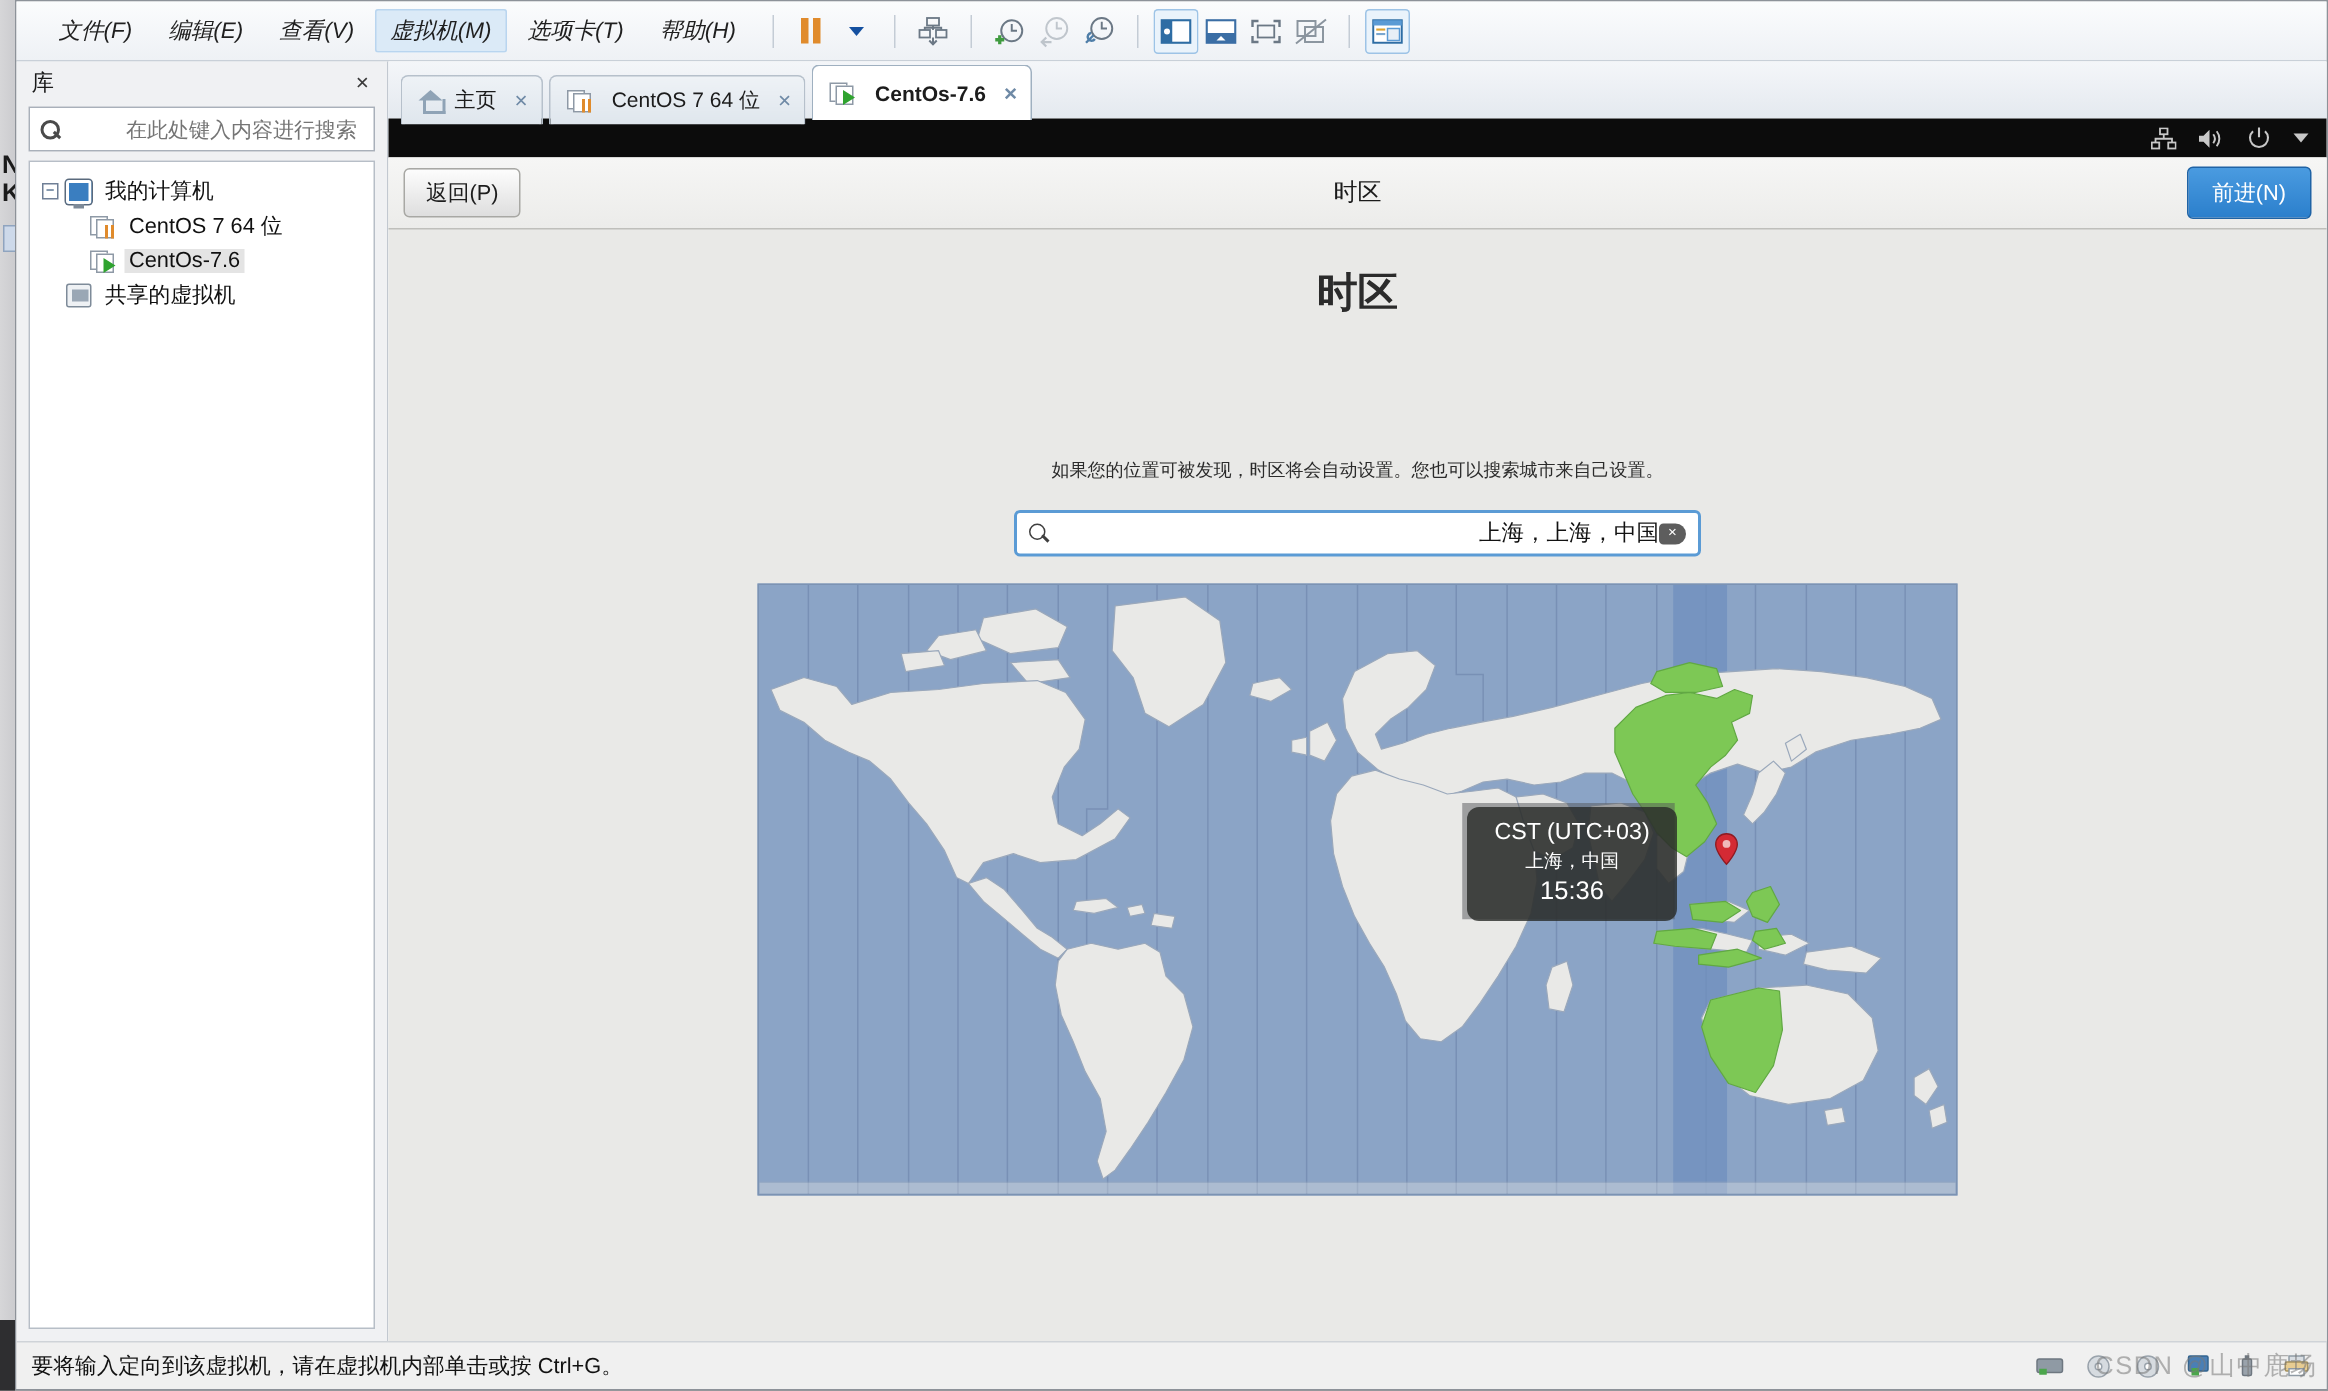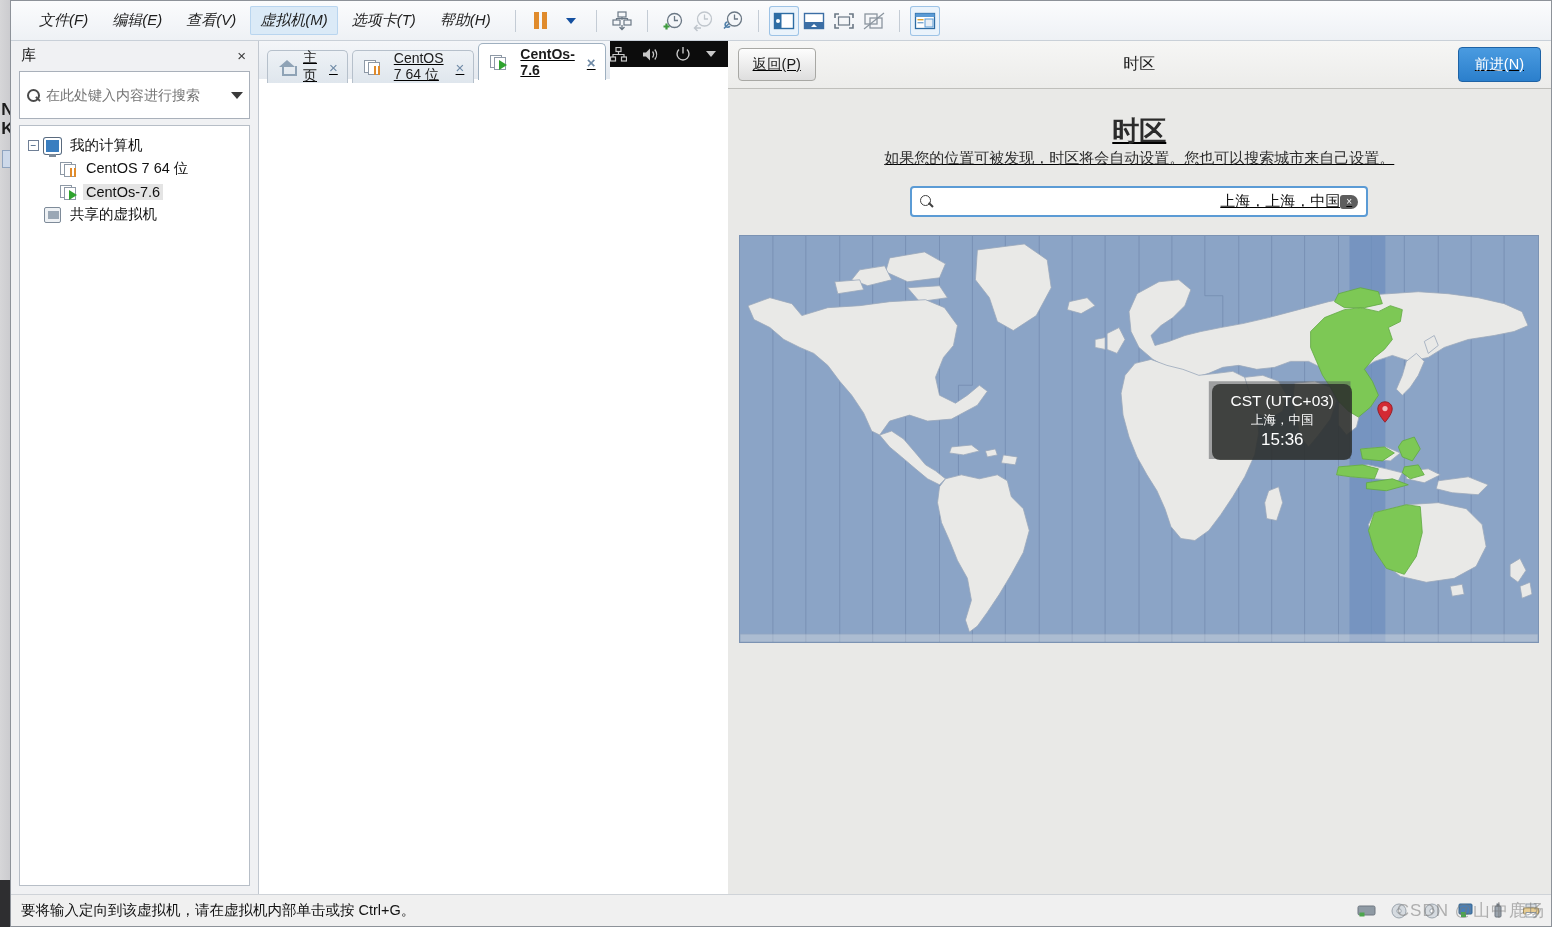--- a/index.html
+++ b/index.html
@@ -90,22 +90,22 @@
 
   
   #library {
     width: 248px; flex: 0 0 248px; background: #f0f1f3;
     border-right: 1px solid #c2c8d0; display:flex; flex-direction:column;
   }
   #lib-head { height: 28px; display:flex; align-items:center; padding: 0 8px 0 10px; }
   #lib-title { font-size: 15px; color:#1a1a1a; flex:1; }
   #lib-close { font-size:15px; color:#3a3a3a; cursor:default; padding:0 4px;}
   #lib-search {
-    margin: 2px 8px 6px 8px; height: 48px; background:#fff;
-    border:1px solid #a9b0ba; display:flex; align-items:center; padding:0 6px;
+    margin: 2px 8px 6px 8px; height: 30px; background:#fff;
+    border:1px solid #a9b0ba; display:flex; align-items:center; padding:0 6px;gap:38px;
   }
   #lib-search .mag { width:15px;height:15px;flex:0 0 15px; position:relative; margin-right:5px;}
   #lib-search .mag::before{content:'';position:absolute;left:1px;top:1px;width:9px;height:9px;
     border:2px solid #4a4a4a;border-radius:50%;}
   #lib-search .mag::after{content:'';position:absolute;left:9px;top:10px;width:6px;height:2px;
     background:#4a4a4a;transform:rotate(45deg);}
   #lib-search input {
     border:0; outline:0; flex:1; font-size:14px; color:#7b7b7b;
     font-family:"Liberation Sans","DejaVu Sans",sans-serif; background:transparent;
   }
@@ -131,21 +131,21 @@
   .ic-vm .badge{position:absolute;right:0px;bottom:0px;width:7px;height:9px;}
   .badge-pause{display:flex;gap:2px;}
   .badge-pause i{width:2px;height:9px;background:#e08b2c;display:block;}
   .badge-play{width:0;height:0;border-left:8px solid #2fa32f;border-top:5px solid transparent;border-bottom:5px solid transparent;}
   .ic-shared{background:#eef1f4;border:1px solid #7e8b99;border-radius:2px;}
   .ic-shared::after{content:'';position:absolute;left:3px;top:3px;width:11px;height:8px;background:#9aa7b5;}
   .tree-row.selected .lbl{background:#e4e4e4;}
   .tree-row .lbl{padding:0 3px;}
 
   
-  #vmpane { flex:1 1 auto; display:flex; flex-direction:row; min-width:0; background:#ffffff;text-decoration:underline; }
+  #vmpane { flex:1 1 auto; display:flex; flex-direction:column; min-width:0; background:#ffffff; }
 
   
   #tabstrip {
     height:38px; flex:0 0 38px; display:flex; align-items:flex-end;
     background: linear-gradient(to bottom,#f4f6f9,#e4e9ef);
     padding-left: 8px; border-bottom:0;
   }
   .tab {
     height:33px; display:flex; align-items:center; gap:7px;
     padding: 0 9px 0 11px; margin-right:4px;
@@ -192,21 +192,21 @@
     position:absolute; left:0; right:0; text-align:center; font-size:16px;
     color:#1b1b1b; pointer-events:none;
   }
   #btn-next {
     margin-left:auto; background: linear-gradient(to bottom,#4a9be0,#2b7fcc);
     border:1px solid #1f63a5; border-radius:4px; padding:7px 16px;
     font-size:14.5px; color:#ffffff;
   }
   #inst-body { flex:1 1 auto; display:flex; flex-direction:column; align-items:center; min-height:0; }
   #page-h1 { font-size:27px; font-weight:bold; color:#2b2b2b; margin-top:24px; }
-  #page-desc { font-size:15px; color:#2b2b2b; }
+  #page-desc { font-size:12px; color:#2b2b2b; margin-top:92px; }
 
   #search-wrap {
     margin-top:18px; width:458px; height:31px; background:#fff;
     border:2px solid #5b9bd5; border-radius:4px; display:flex; align-items:center;
     padding:0 8px;
   }
   #search-wrap .mag2{width:14px;height:14px;position:relative;flex:0 0 14px;margin-right:7px;}
   #search-wrap .mag2::before{content:'';position:absolute;left:0;top:0;width:9px;height:9px;
     border:1.6px solid #3f3f3f;border-radius:50%;}
   #search-wrap .mag2::after{content:'';position:absolute;left:8px;top:9px;width:6px;height:1.6px;

